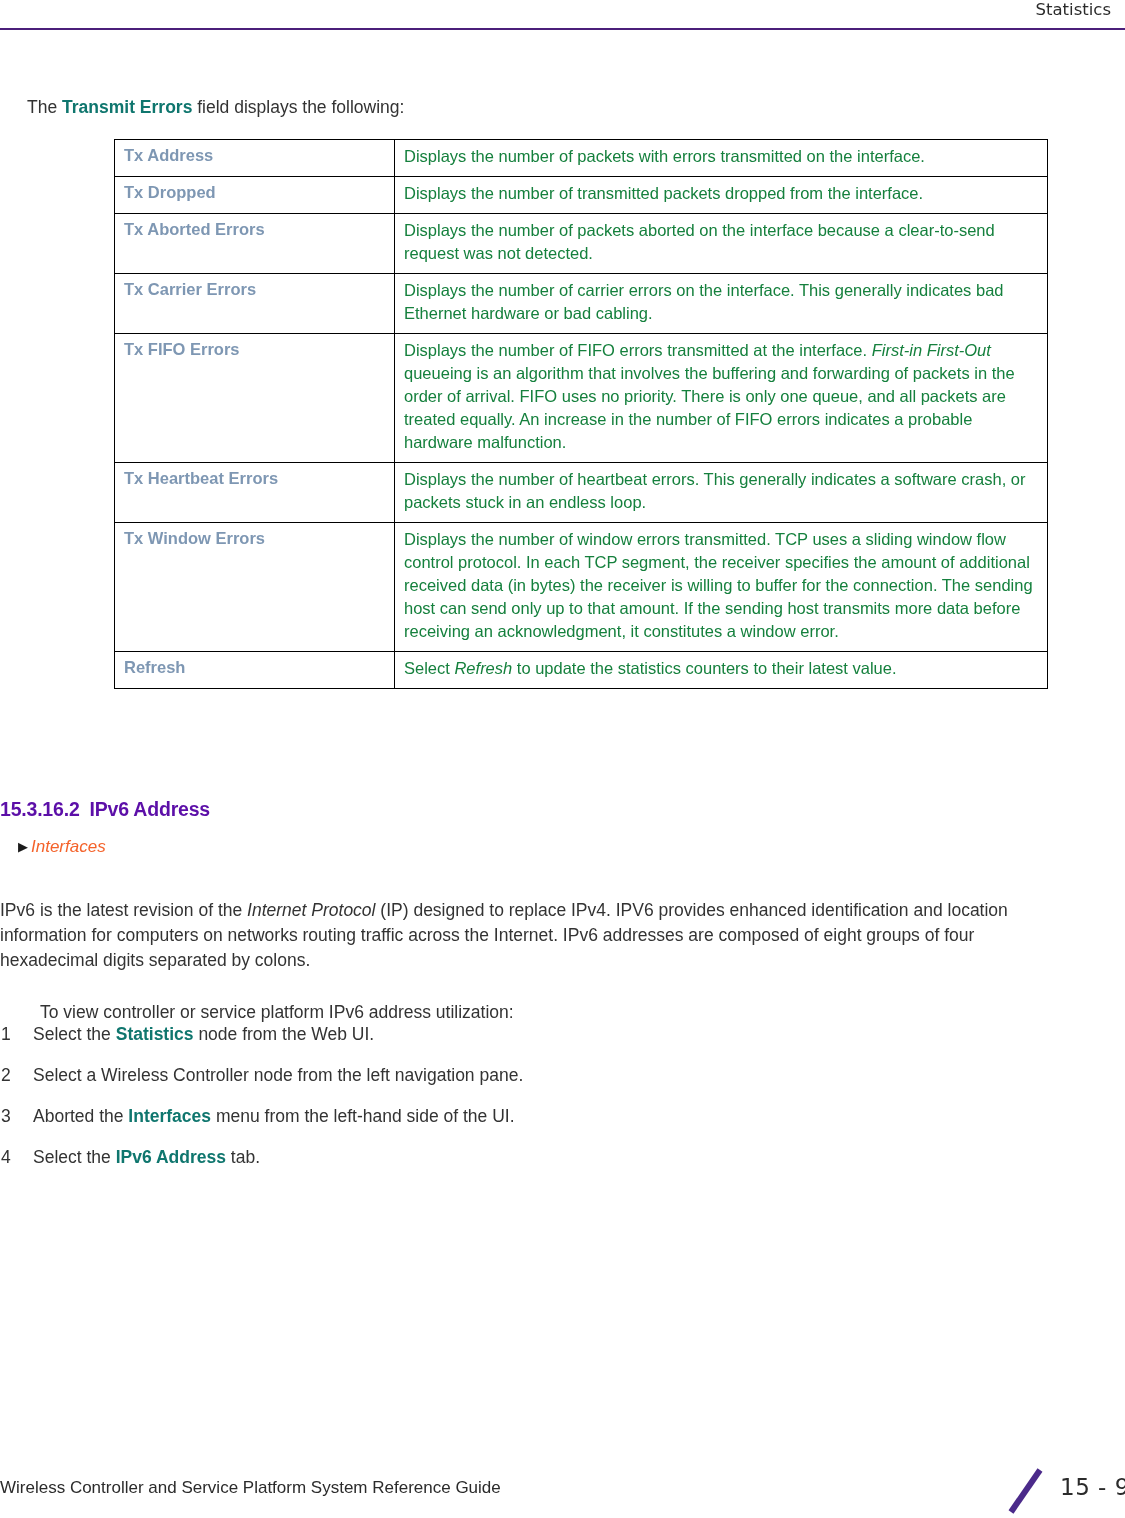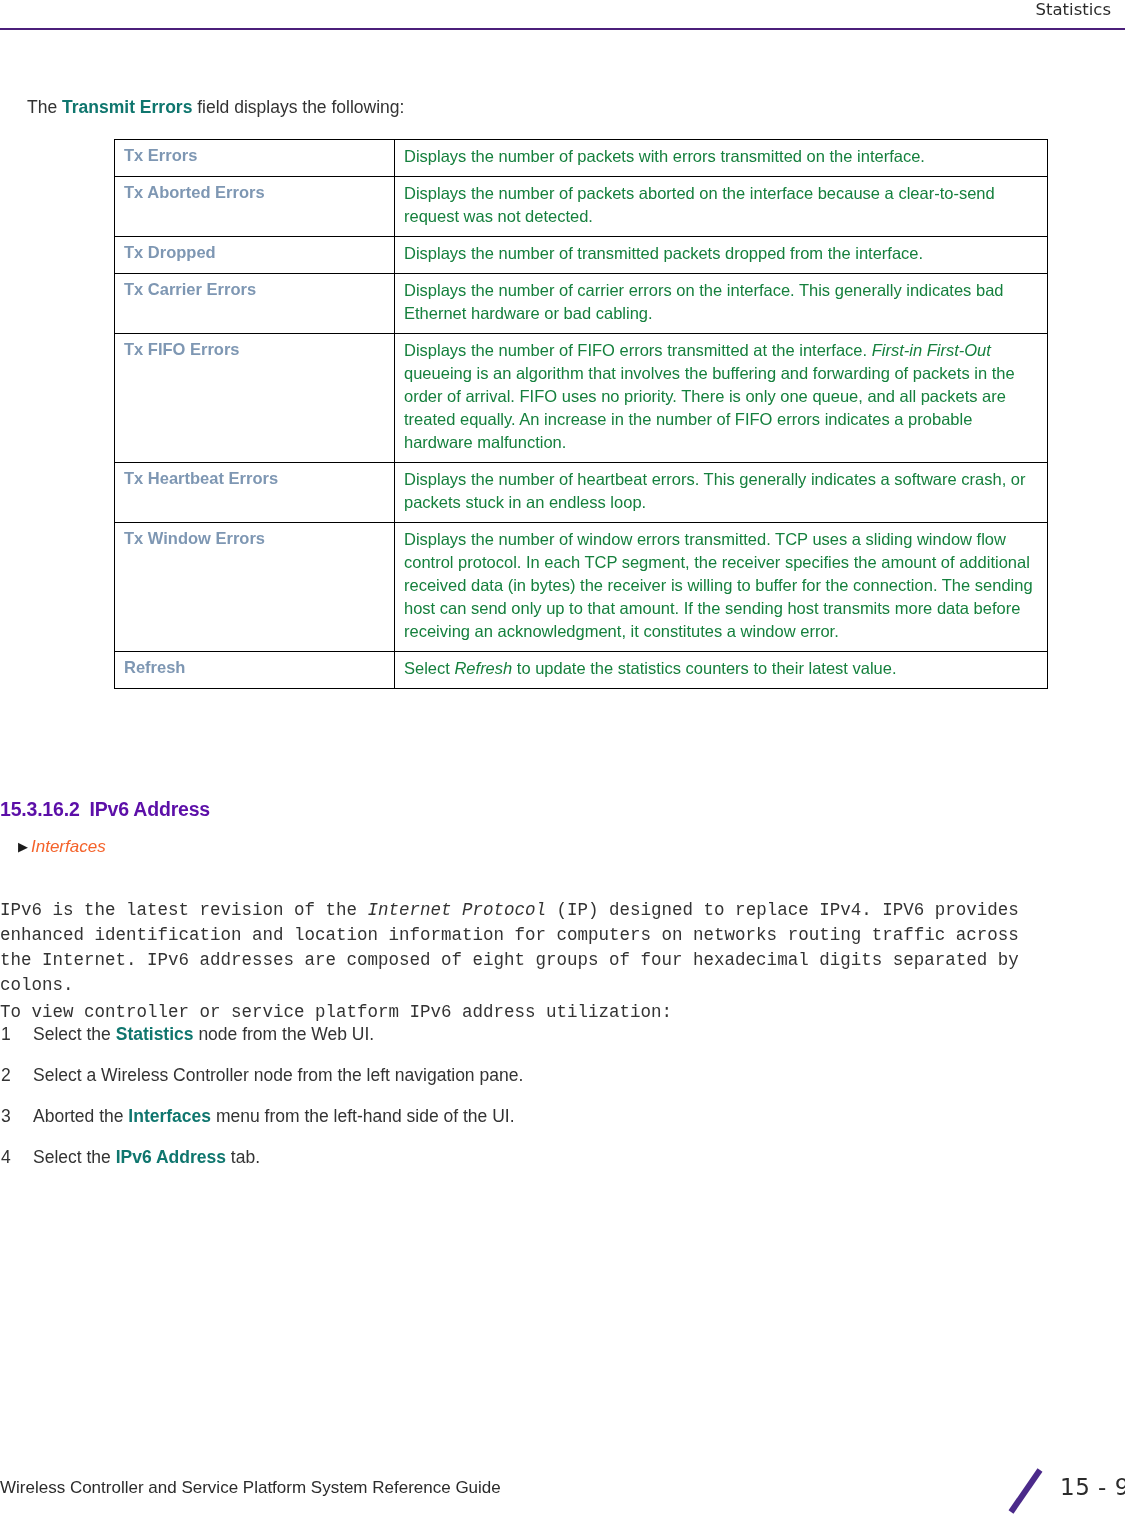--- a/index.html
+++ b/index.html
@@ -119,25 +119,24 @@
     top: -1px;
   }
 
   .body-para {
     position: absolute;
     left: 0px;
     width: 1040px;
     font-size: 17.5px;
     line-height: 25px;
     color: #333333;
-    font-family: Liberation Mono, monospace;
   }
   .body-para i { font-style: italic; }
   #para-ipv6 { top: 880px; }
-  #para-toview { top: 982px; }
+  #para-toview { top: 982px; padding-left: 40px; }
 
   
   .steps {
     position: absolute;
     left: 0px;
     top: 1022px;
     width: 900px;
   }
   .step {
     position: relative;
@@ -199,30 +198,30 @@
   <div class="header-rule"></div>
 </div>
 
 <div class="content">
   <p class="intro-line"><span>The </span><span class="kw">Transmit Errors</span><span> field displays the following:</span></p>
 </div>
 
 <table class="field-table">
   <tbody>
     <tr>
-      <td class="label-cell">Tx Errors</td>
+      <td class="label-cell">Tx Address</td>
       <td class="desc-cell">Displays the number of packets with errors transmitted on the interface.</td>
+    </tr>
+    <tr>
+      <td class="label-cell">Tx Dropped</td>
+      <td class="desc-cell">Displays the number of transmitted packets dropped from the interface.</td>
     </tr>
     <tr>
       <td class="label-cell">Tx Aborted Errors</td>
       <td class="desc-cell">Displays the number of packets aborted on the interface because a clear-to-send request was not detected.</td>
-    </tr>
-    <tr>
-      <td class="label-cell">Tx Dropped</td>
-      <td class="desc-cell">Displays the number of transmitted packets dropped from the interface.</td>
     </tr>
     <tr>
       <td class="label-cell">Tx Carrier Errors</td>
       <td class="desc-cell">Displays the number of carrier errors on the interface. This generally indicates bad Ethernet hardware or bad cabling.</td>
     </tr>
     <tr>
       <td class="label-cell">Tx FIFO Errors</td>
       <td class="desc-cell"><span>Displays the number of FIFO errors transmitted at the interface. </span><i>First-in First-Out</i><span> queueing is an algorithm that involves the buffering and forwarding of packets in the order of arrival. FIFO uses no priority. There is only one queue, and all packets are treated equally. An increase in the number of FIFO errors indicates a probable hardware malfunction.</span></td>
     </tr>
     <tr>

